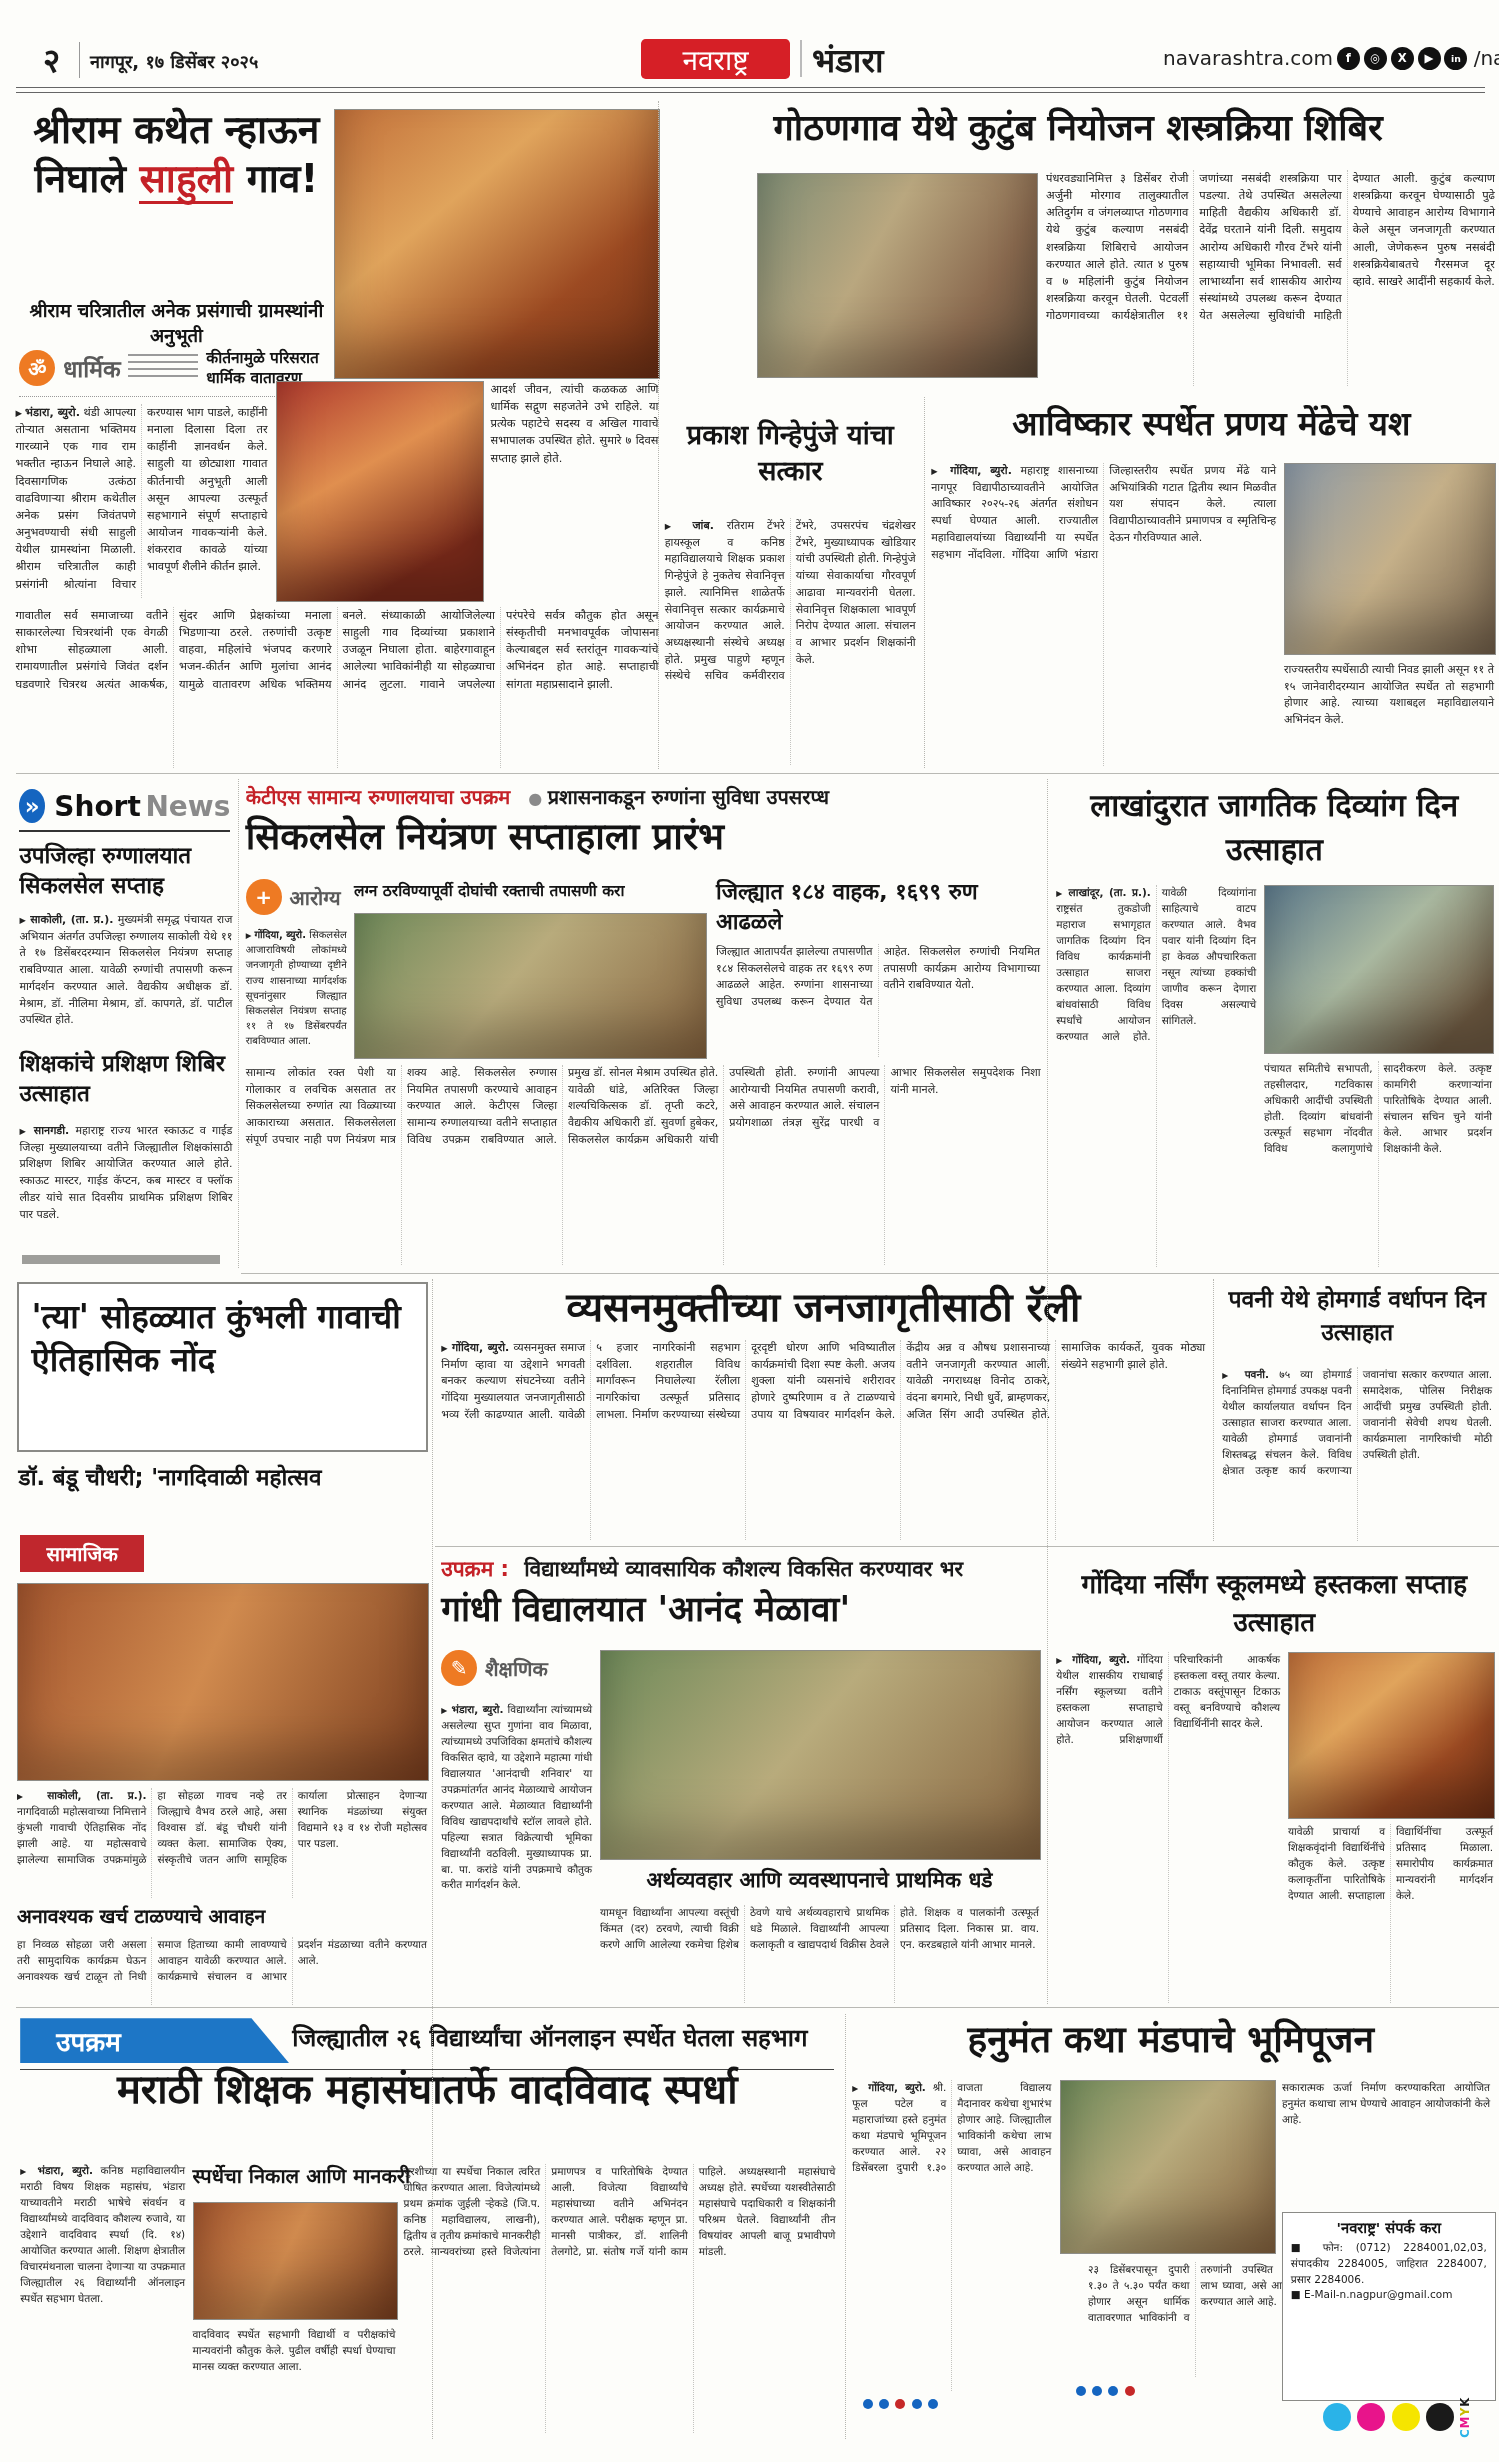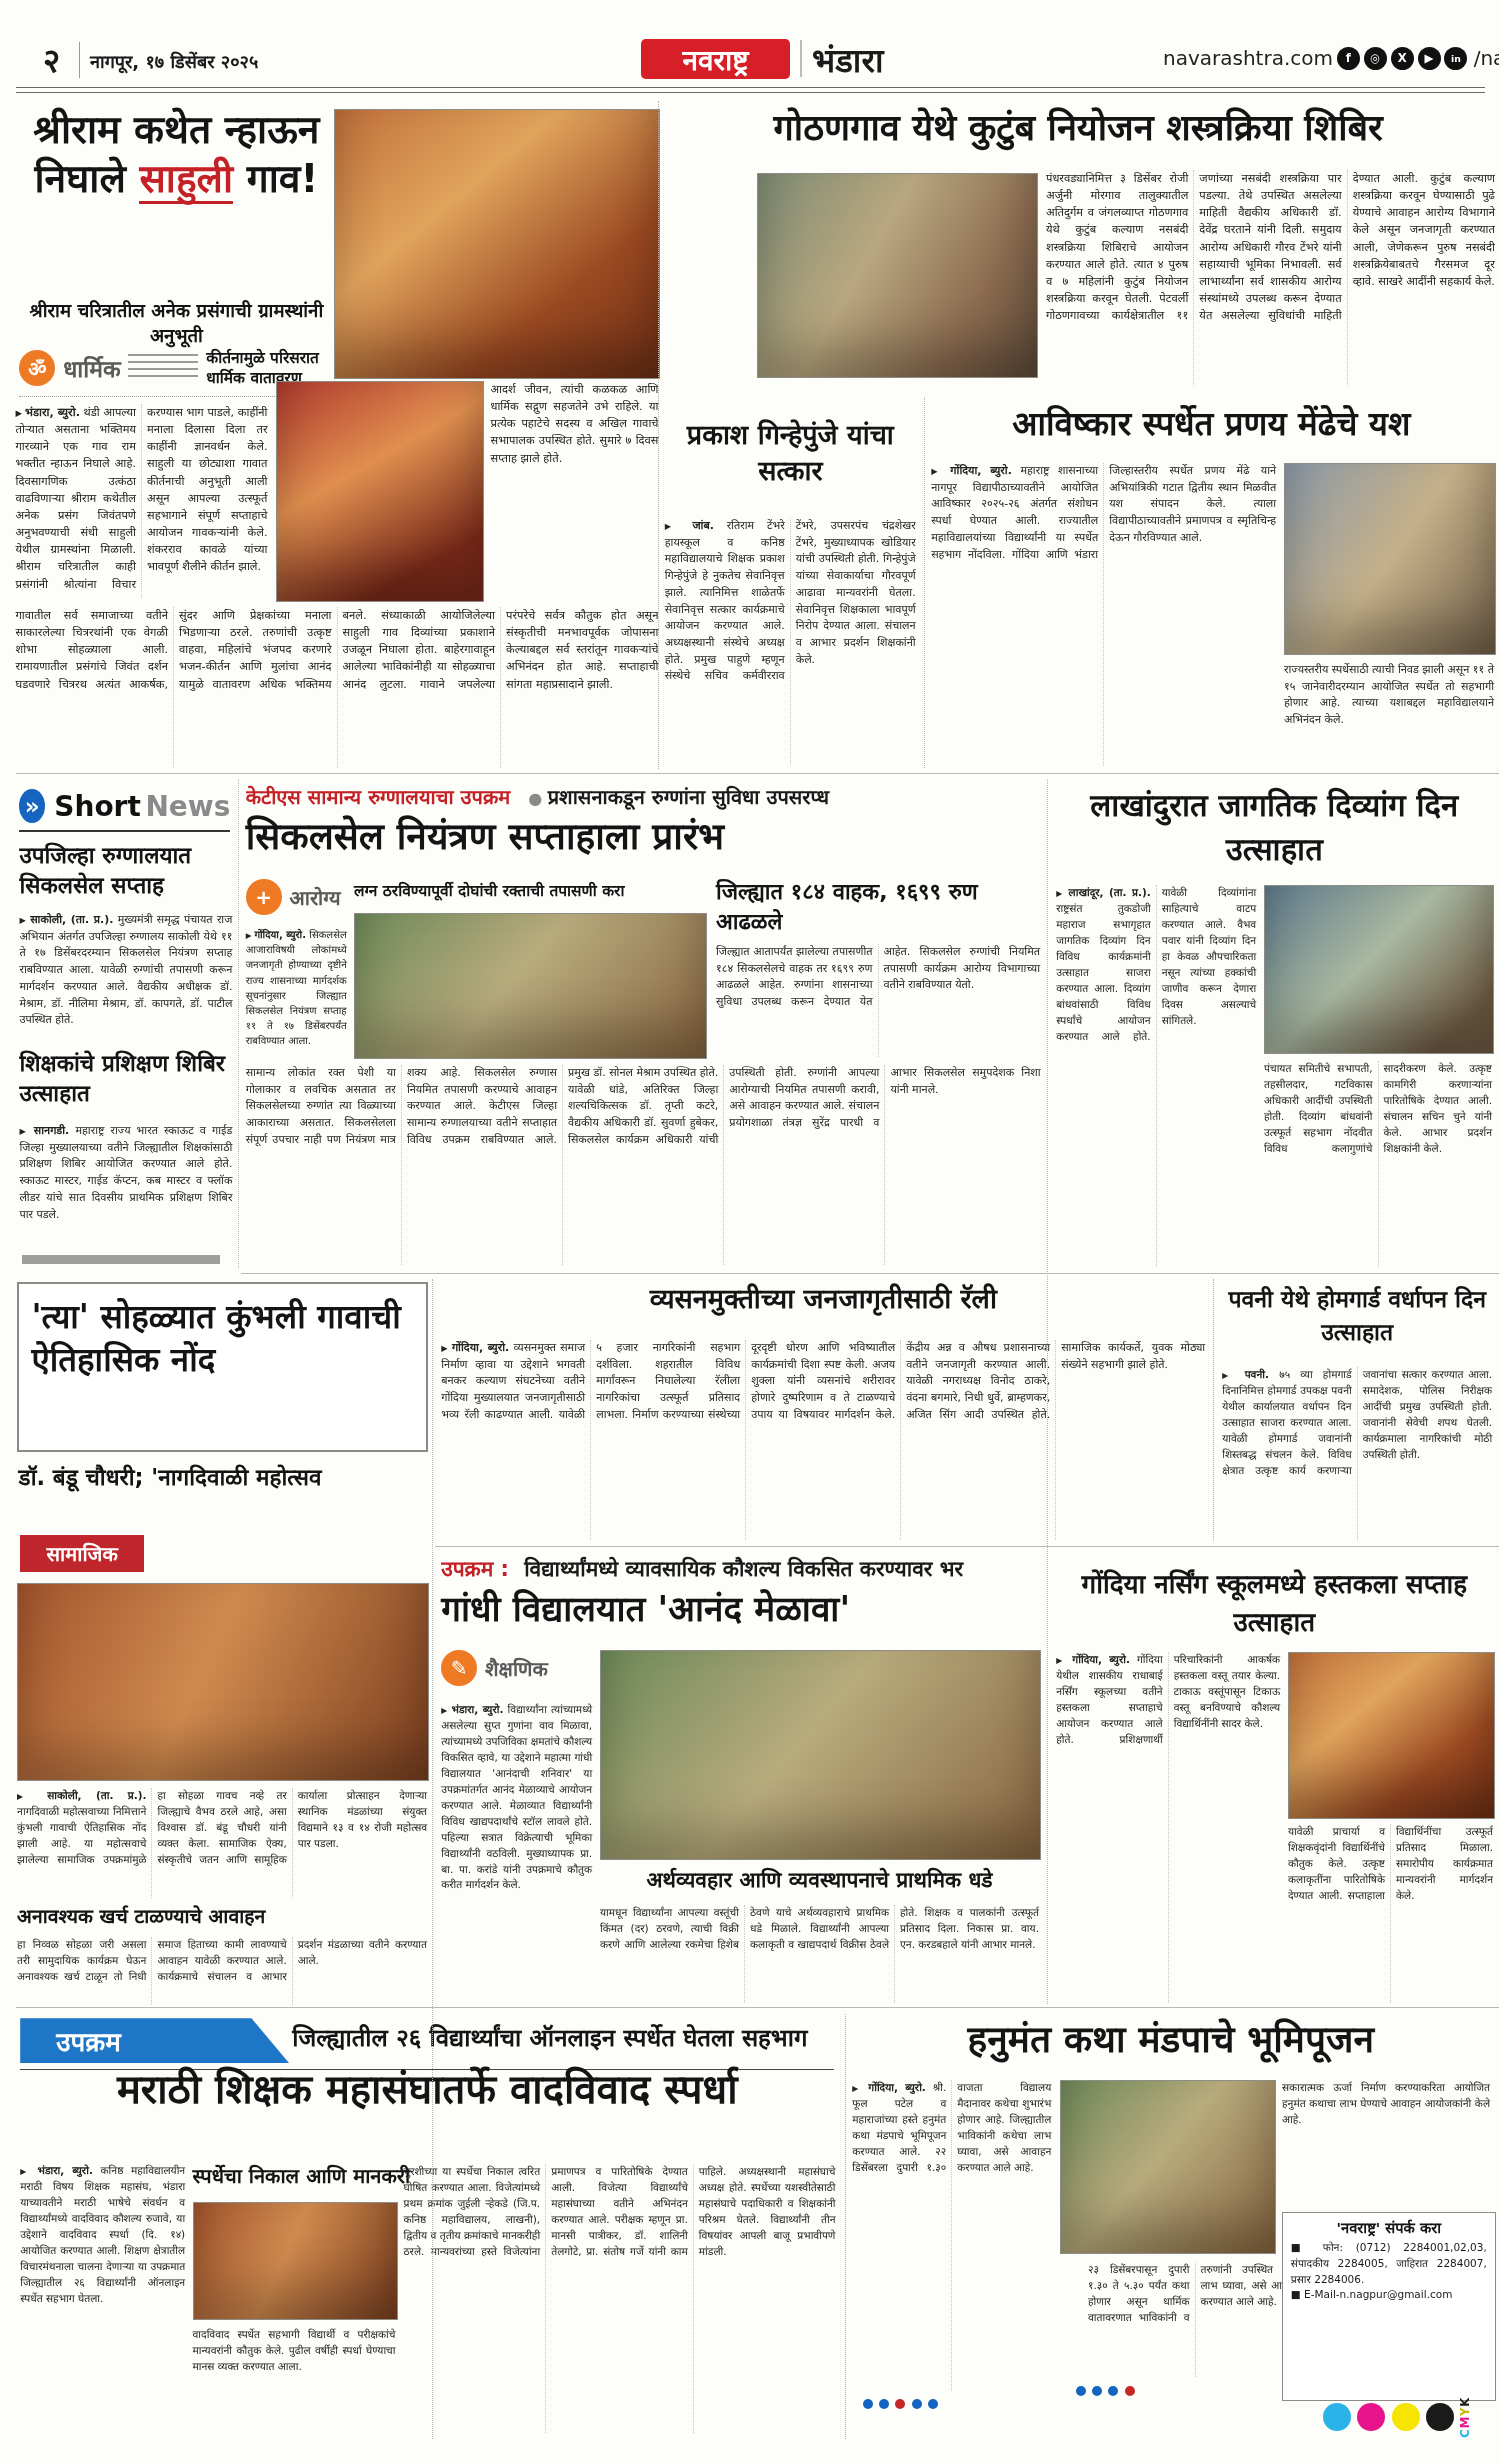--- a/index.html
+++ b/index.html
@@ -49,21 +49,21 @@
 </head>
 <body>
 
 <div id="page">
 
   <div class="abs" style="left:0;top:37px;width:1500px;height:48px;">
     <div class="abs" style="left:43px;top:0;font-size:33px;font-weight:700;font-family:'DejaVu Serif','Liberation Serif',serif;">२</div>
     <div class="abs" style="left:79px;top:4.7px;width:0.8px;height:36px;background:#999;"></div>
     <div class="abs" style="left:90px;top:12.4px;font-size:18px;font-weight:700;">नागपूर, १७ डिसेंबर २०२५</div>
     <div class="abs" style="left:641px;top:1.6px;width:149px;height:40px;background:#d61f26;border-radius:4.7px;display:flex;align-items:center;justify-content:center;">
-      <span style="color:#fff;font-size:28px;font-weight:700;">नवराष्ट्र</span>
+      <span style="color:#fff;font-size:28px;font-weight:400;">नवराष्ट्र</span>
     </div>
     <div class="abs" style="left:800px;top:3.1px;width:1.6px;height:37px;background:#bbb;"></div>
     <div class="abs" style="left:812px;top:0;font-size:33px;font-weight:700;">भंडारा</div>
     <div class="abs" style="left:1163px;top:9.3px;display:flex;align-items:center;">
       <span style="font-size:20px;font-weight:500;color:#222;">navarashtra.com</span>
       <span class="soc">f</span>
       <span class="soc">◎</span>
       <span class="soc">X</span>
       <span class="soc">▶</span>
       <span class="soc" style="font-size:9.3px;">in</span>
@@ -177,21 +177,21 @@
     <div class="abs photo ph-stage" style="left:1.6px;top:304px;width:410px;height:196px;"></div>
     <div class="abs bt cols-3" style="left:1.6px;top:509px;width:410px;height:110px;font-size:10.5px;">
       <span class="byline">साकोली, (ता. प्र.).</span>
       <span>नागदिवाळी महोत्सवाच्या निमित्ताने कुंभली गावाची ऐतिहासिक नोंद झाली आहे. या महोत्सवाचे झालेल्या सामाजिक उपक्रमांमुळे हा सोहळा गावच नव्हे तर जिल्ह्याचे वैभव ठरले आहे, असा विश्वास डॉ. बंडू चौधरी यांनी व्यक्त केला. सामाजिक ऐक्य, संस्कृतीचे जतन आणि सामूहिक कार्याला प्रोत्साहन देणाऱ्या स्थानिक मंडळांच्या संयुक्त विद्यमाने १३ व १४ रोजी महोत्सव पार पडला.</span>
     </div>
     <h3 class="abs hl" style="left:1.6px;top:626px;width:334px;font-size:19.4px;margin:0;">अनावश्यक खर्च टाळण्याचे आवाहन</h3>
     <div class="abs bt cols-3" style="left:1.6px;top:658px;width:410px;height:68px;font-size:10.5px;">हा निव्वळ सोहळा जरी असला तरी सामुदायिक कार्यक्रम घेऊन अनावश्यक खर्च टाळून तो निधी समाज हिताच्या कामी लावण्याचे आवाहन यावेळी करण्यात आले. कार्यक्रमाचे संचालन व आभार प्रदर्शन मंडळाच्या वतीने करण्यात आले.</div>
   </section>
 
   <section class="abs" style="left:435px;top:1275px;width:776px;height:272px;">
-    <h2 class="abs hl ctr" style="left:7.8px;top:7.8px;width:761px;font-size:27px;margin:0;">व्यसनमुक्तीच्या जनजागृतीसाठी रॅली</h2>
+    <h2 class="abs hl ctr" style="left:7.8px;top:7.8px;width:761px;font-size:40px;margin:0;">व्यसनमुक्तीच्या जनजागृतीसाठी रॅली</h2>
     <div class="abs bt cols-5" style="left:6.2px;top:65px;width:764px;height:200px;font-size:11px;">
       <span class="byline">गोंदिया, ब्युरो.</span>
       <span>व्यसनमुक्त समाज निर्माण व्हावा या उद्देशाने भगवती बनकर कल्याण संघटनेच्या वतीने गोंदिया मुख्यालयात जनजागृतीसाठी भव्य रॅली काढण्यात आली. यावेळी ५ हजार नागरिकांनी सहभाग दर्शविला. शहरातील विविध मार्गांवरून निघालेल्या रॅलीला नागरिकांचा उत्स्फूर्त प्रतिसाद लाभला. निर्माण करण्याच्या संस्थेच्या दूरदृष्टी धोरण आणि भविष्यातील कार्यक्रमांची दिशा स्पष्ट केली. अजय शुक्ला यांनी व्यसनांचे शरीरावर होणारे दुष्परिणाम व ते टाळण्याचे उपाय या विषयावर मार्गदर्शन केले. केंद्रीय अन्न व औषध प्रशासनाच्या वतीने जनजागृती करण्यात आली. यावेळी नगराध्यक्ष विनोद ठाकरे, वंदना बगमारे, निधी धुर्वे, ब्राम्हणकर, अजित सिंग आदी उपस्थित होते. सामाजिक कार्यकर्ते, युवक मोठ्या संख्येने सहभागी झाले होते.</span>
     </div>
   </section>
 
   <section class="abs" style="left:1216px;top:1275px;width:283px;height:272px;">
     <h2 class="abs hl ctr" style="left:6.2px;top:7.8px;width:270px;font-size:23px;line-height:1.45;margin:0;">पवनी येथे होमगार्ड वर्धापन दिन उत्साहात</h2>
     <div class="abs bt cols-2" style="left:6.2px;top:92px;width:270px;height:174px;font-size:10.5px;">
       <span class="byline">पवनी.</span>

